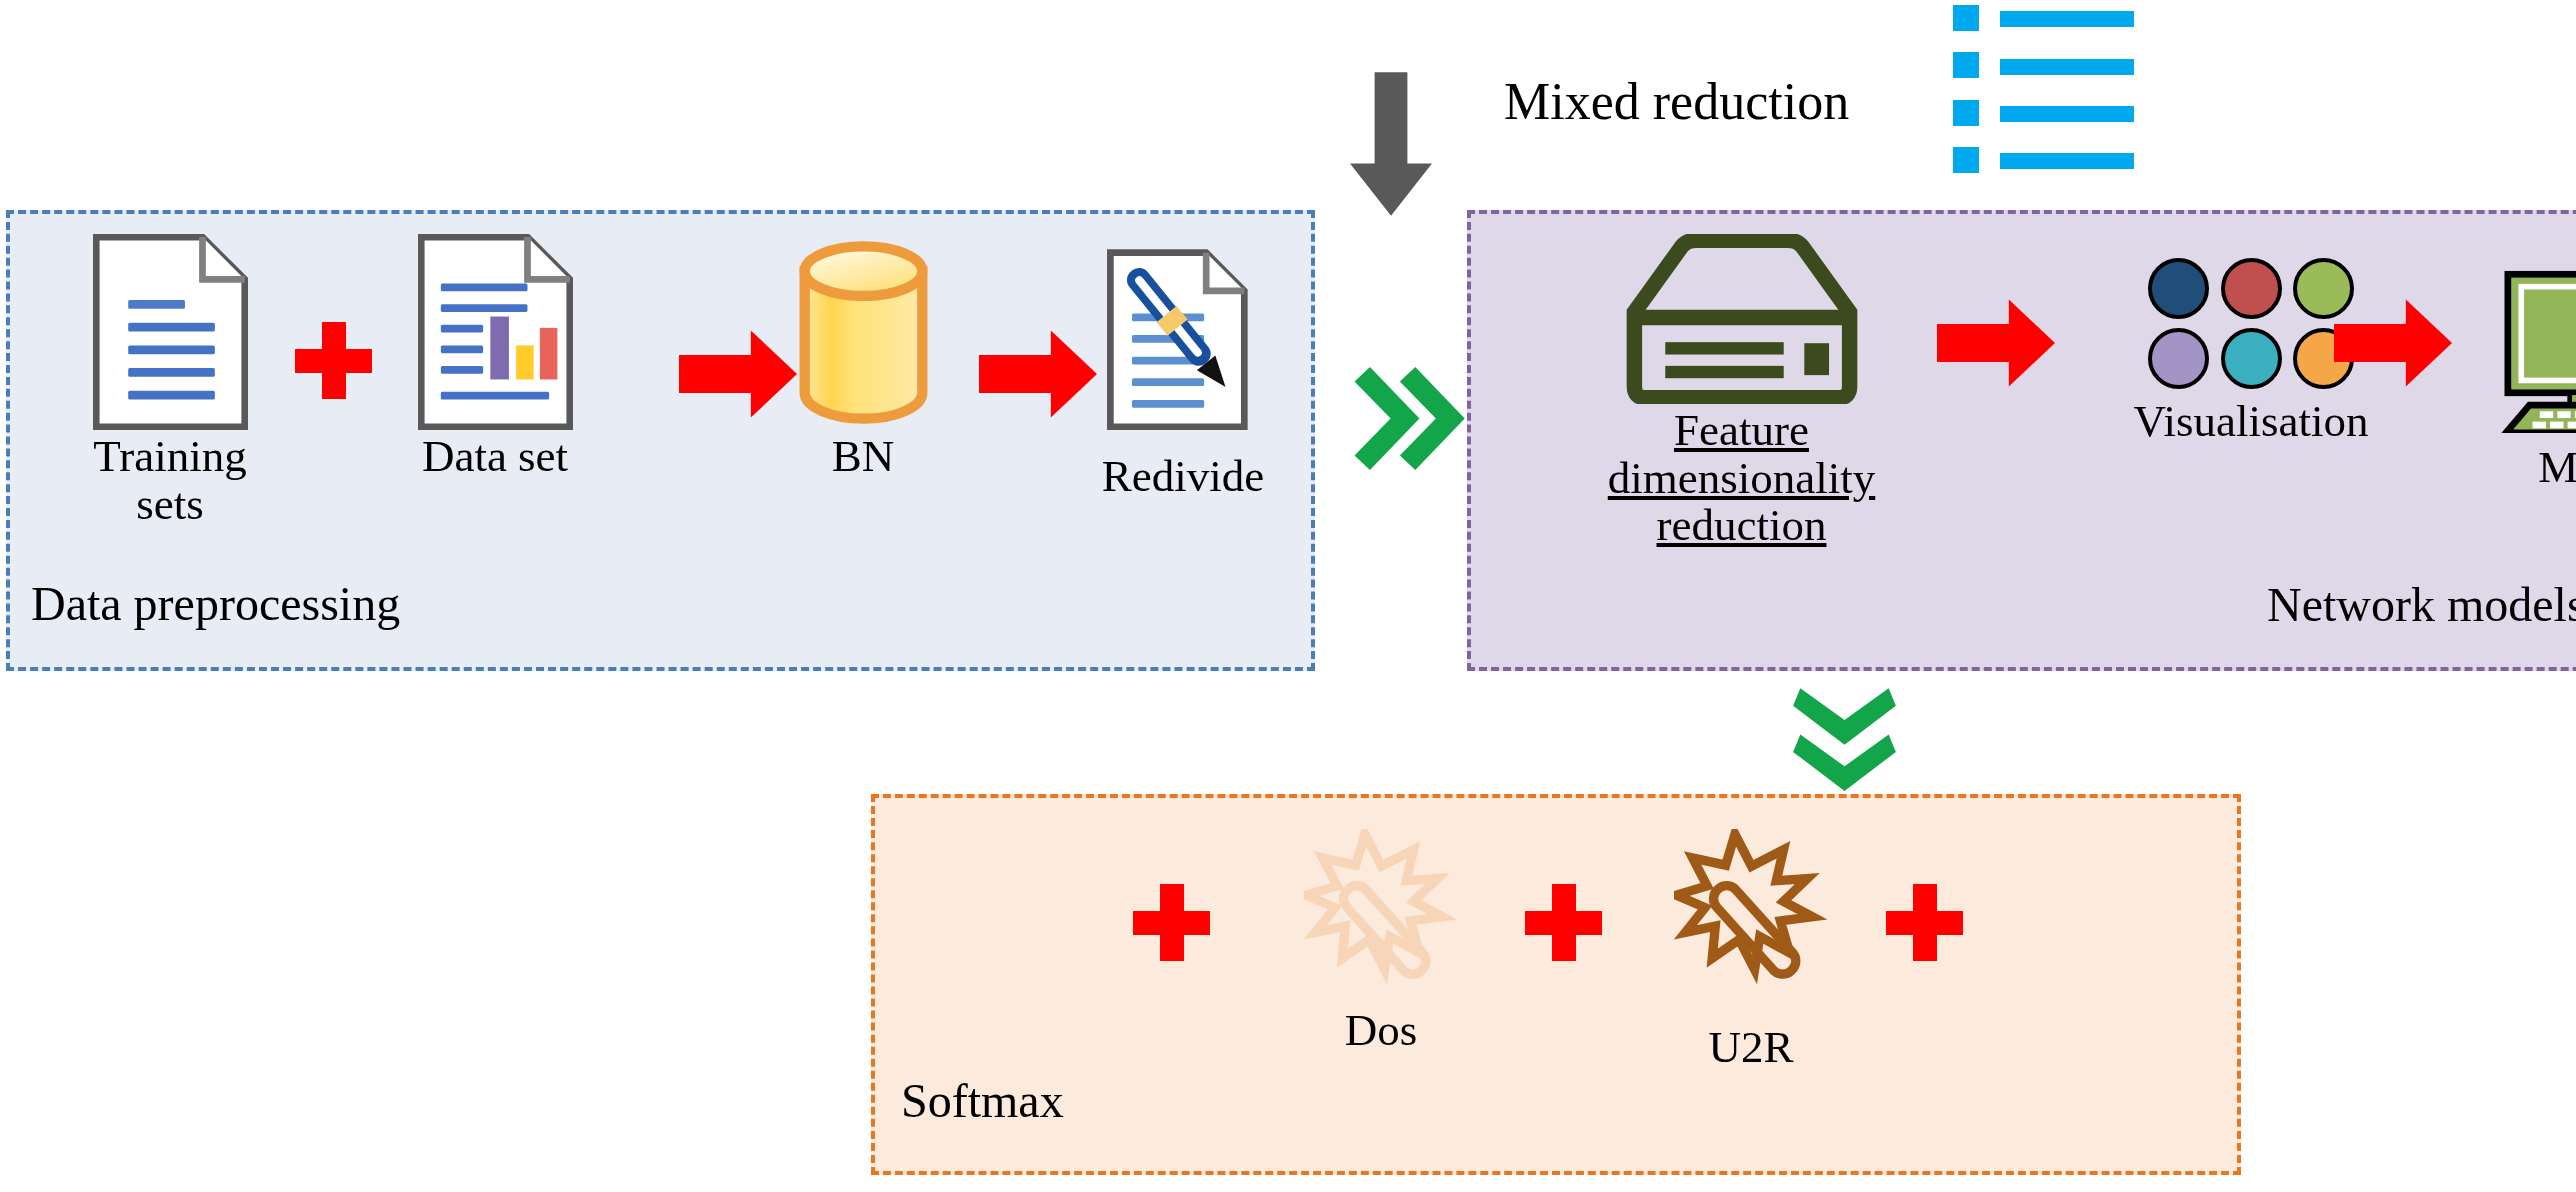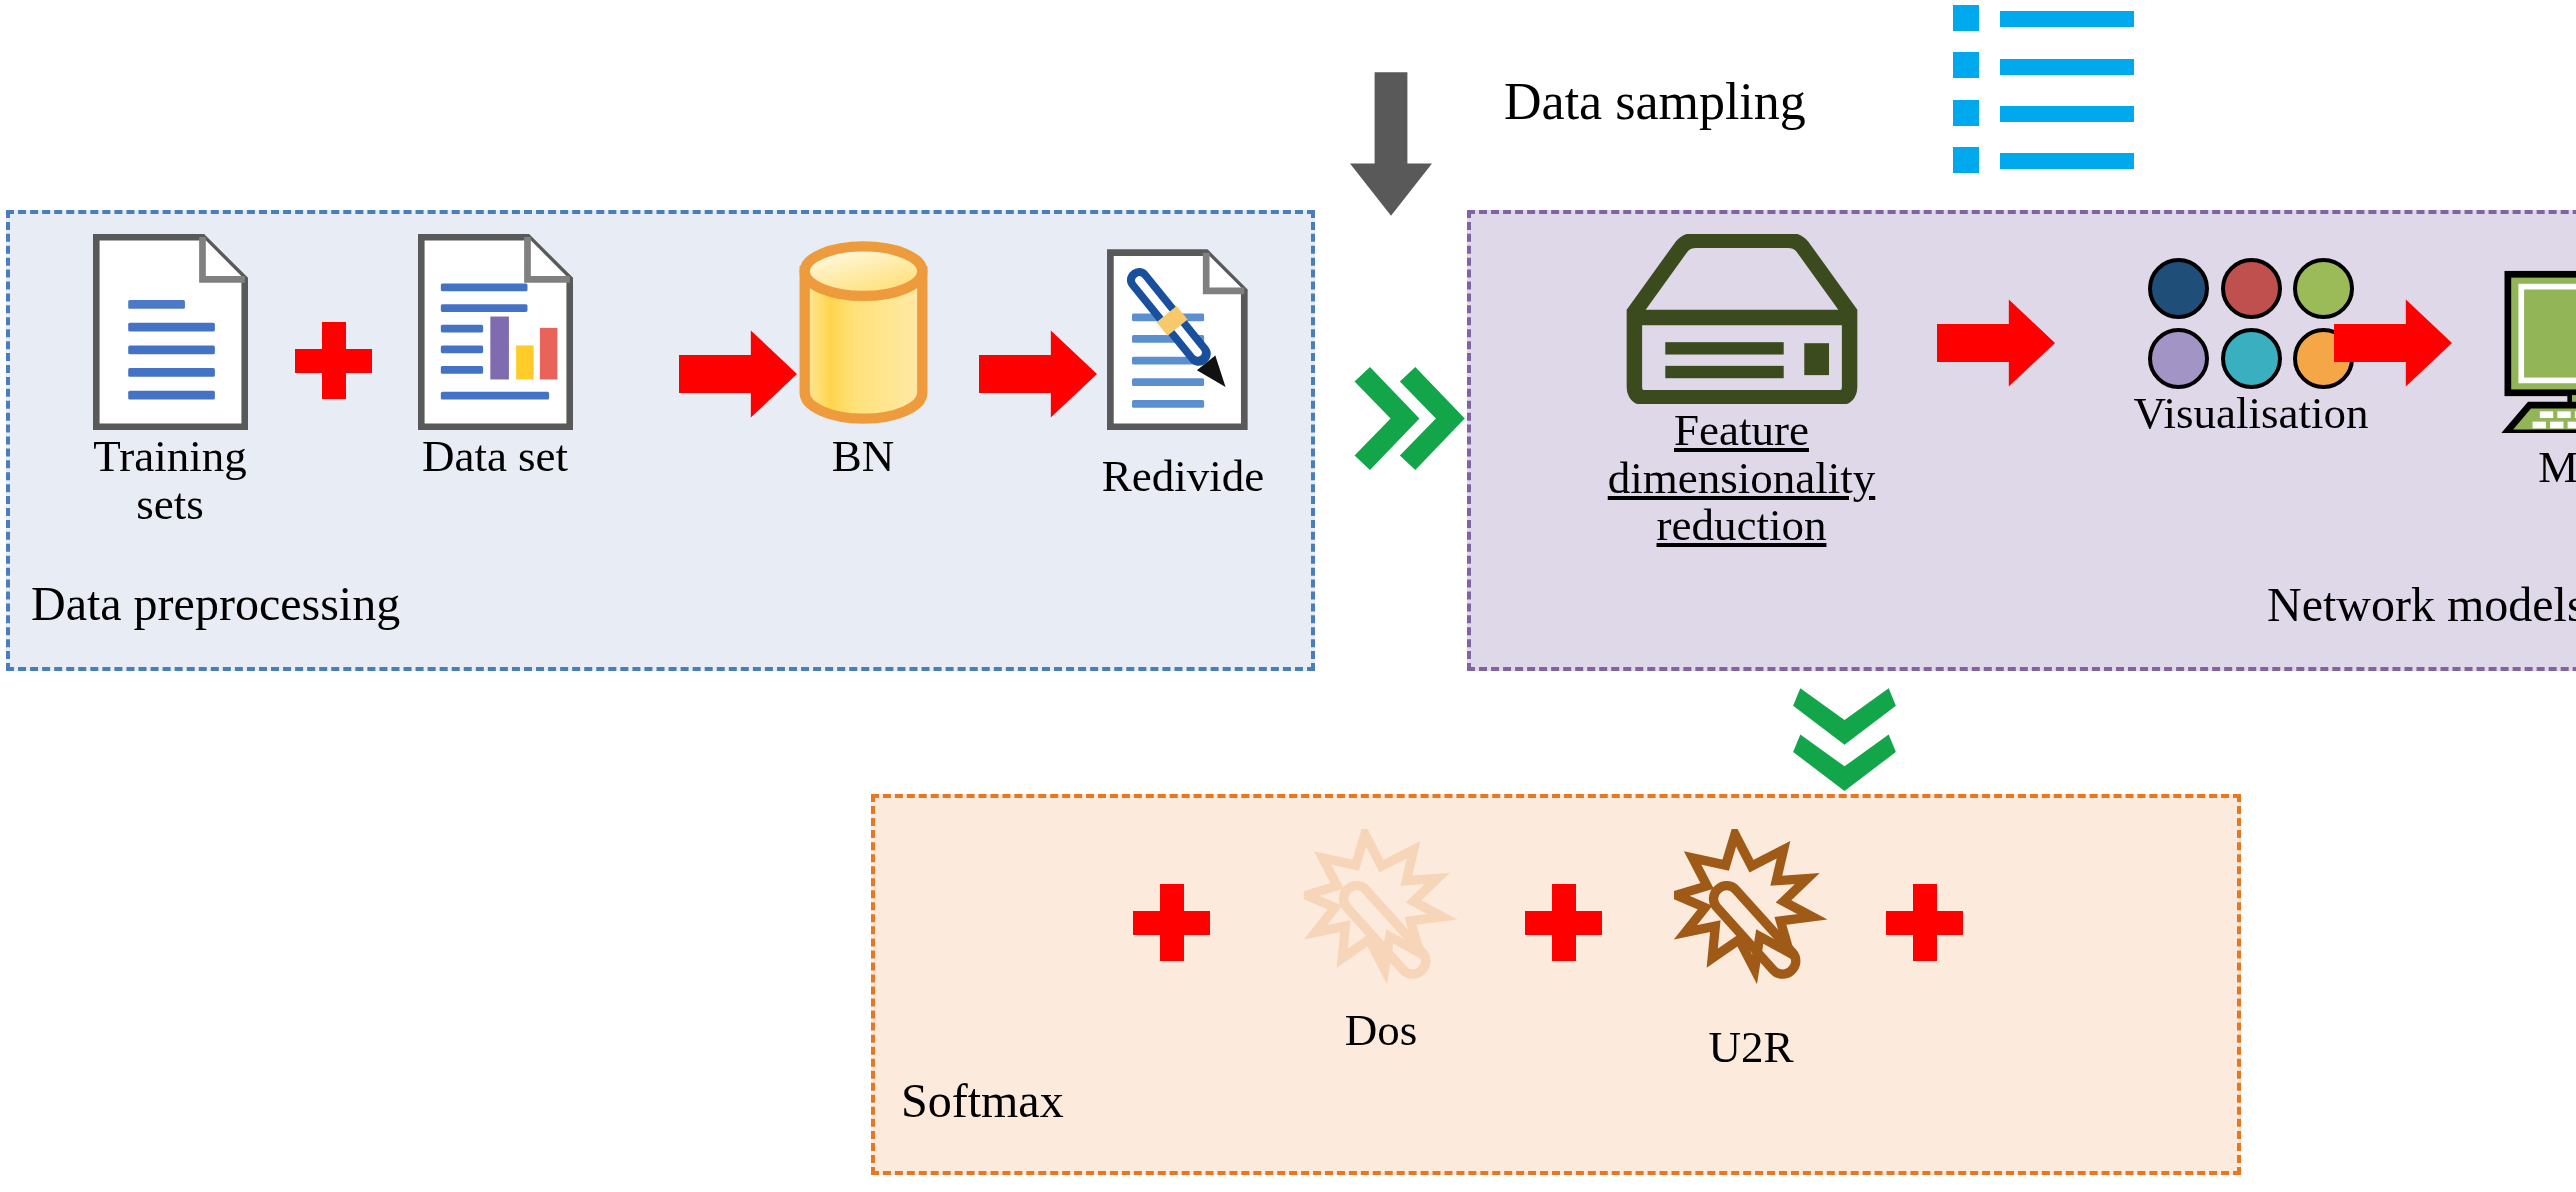--- a/index.html
+++ b/index.html
@@ -46,21 +46,21 @@
 <body>
 
 <div id="stage">
 
   <div class="grey-arrow" style="left:1350px;top:72px;width:82px;height:144px;">
     <svg width="82" height="144" viewBox="0 0 160 280">
       <polygon points="48,0 112,0 112,178 160,178 80,280 0,178 48,178" fill="#595959"></polygon>
     </svg>
   </div>
 
-  <div class="mixed-label" style="left:1504px;top:72px;">Data sampling</div>
+  <div class="mixed-label" style="left:1504px;top:72px;">Mixed reduction</div>
 
   <div class="list-icon" style="left:1953px;top:5.2px;width:185px;height:170px;">
     <span class="sq" style="left:0px;top:0px;width:26px;height:26px;"></span>
     <span class="bar" style="left:47px;top:6.2px;width:134px;height:15.5px;"></span>
     <span class="sq" style="left:0px;top:47px;width:26px;height:26px;"></span>
     <span class="bar" style="left:47px;top:54px;width:134px;height:15.5px;"></span>
     <span class="sq" style="left:0px;top:95px;width:26px;height:26px;"></span>
     <span class="bar" style="left:47px;top:101px;width:134px;height:15.5px;"></span>
     <span class="sq" style="left:0px;top:142px;width:26px;height:26px;"></span>
     <span class="bar" style="left:47px;top:148px;width:134px;height:15.5px;"></span>
@@ -204,21 +204,21 @@
 
   <div class="node" style="left:2076px;top:258px;width:350px;">
     <div class="circles">
       <span style="background:#1F4E79;"></span>
       <span style="background:#C0504D;"></span>
       <span style="background:#9BBB59;"></span>
       <span style="background:#A294C4;"></span>
       <span style="background:#3AAFC0;"></span>
       <span style="background:#F5A748;"></span>
     </div>
-    <div class="node-caption" style="margin-top:1px;">Visualisation</div>
+    <div class="node-caption" style="margin-top:9px;">Visualisation</div>
   </div>
 
   <div class="red-arrow" style="left:2334px;top:299px;width:118px;height:88px;">
     <svg width="118" height="88" viewBox="0 0 230 170">
       <polygon points="0,48 140,48 140,0 230,85 140,170 140,122 0,122" fill="#FF0000"></polygon>
     </svg>
   </div>
 
   <div class="node" style="left:2463px;top:232px;width:268px;">
     <div class="doc">

